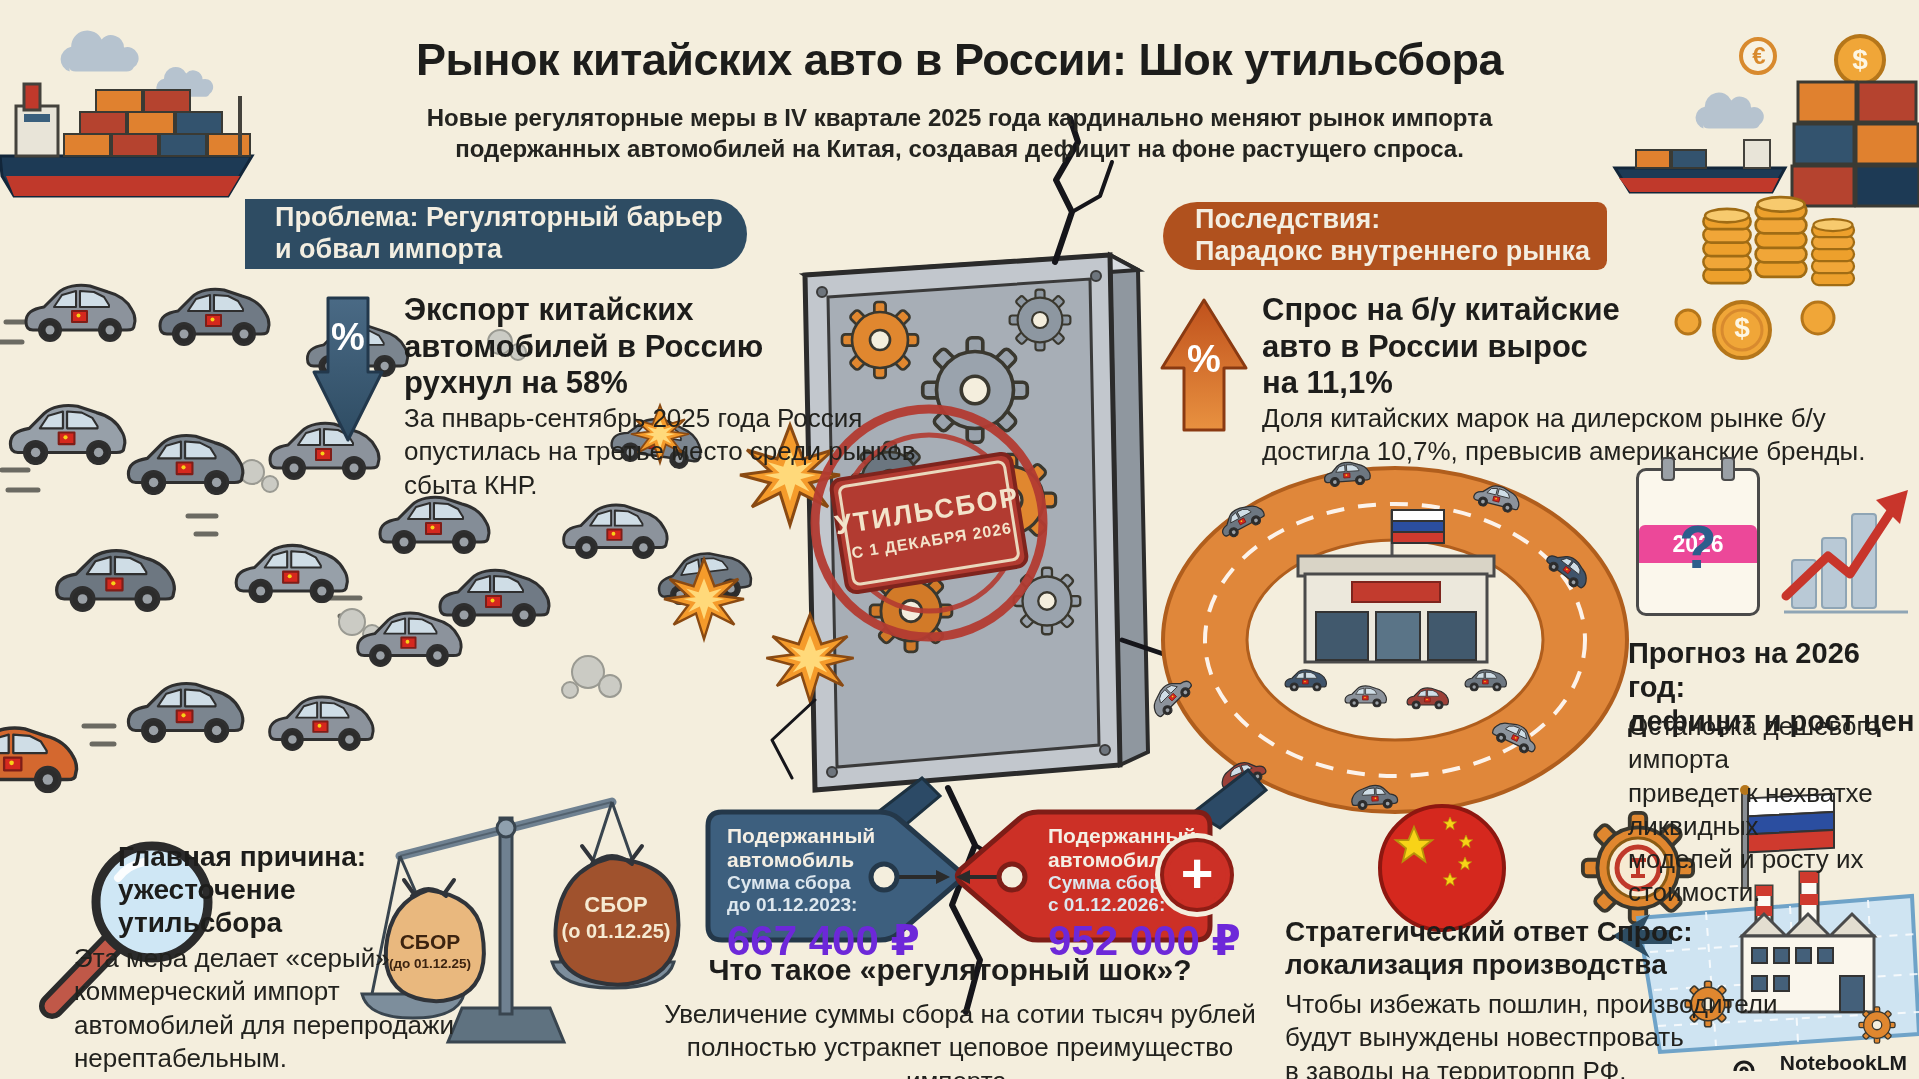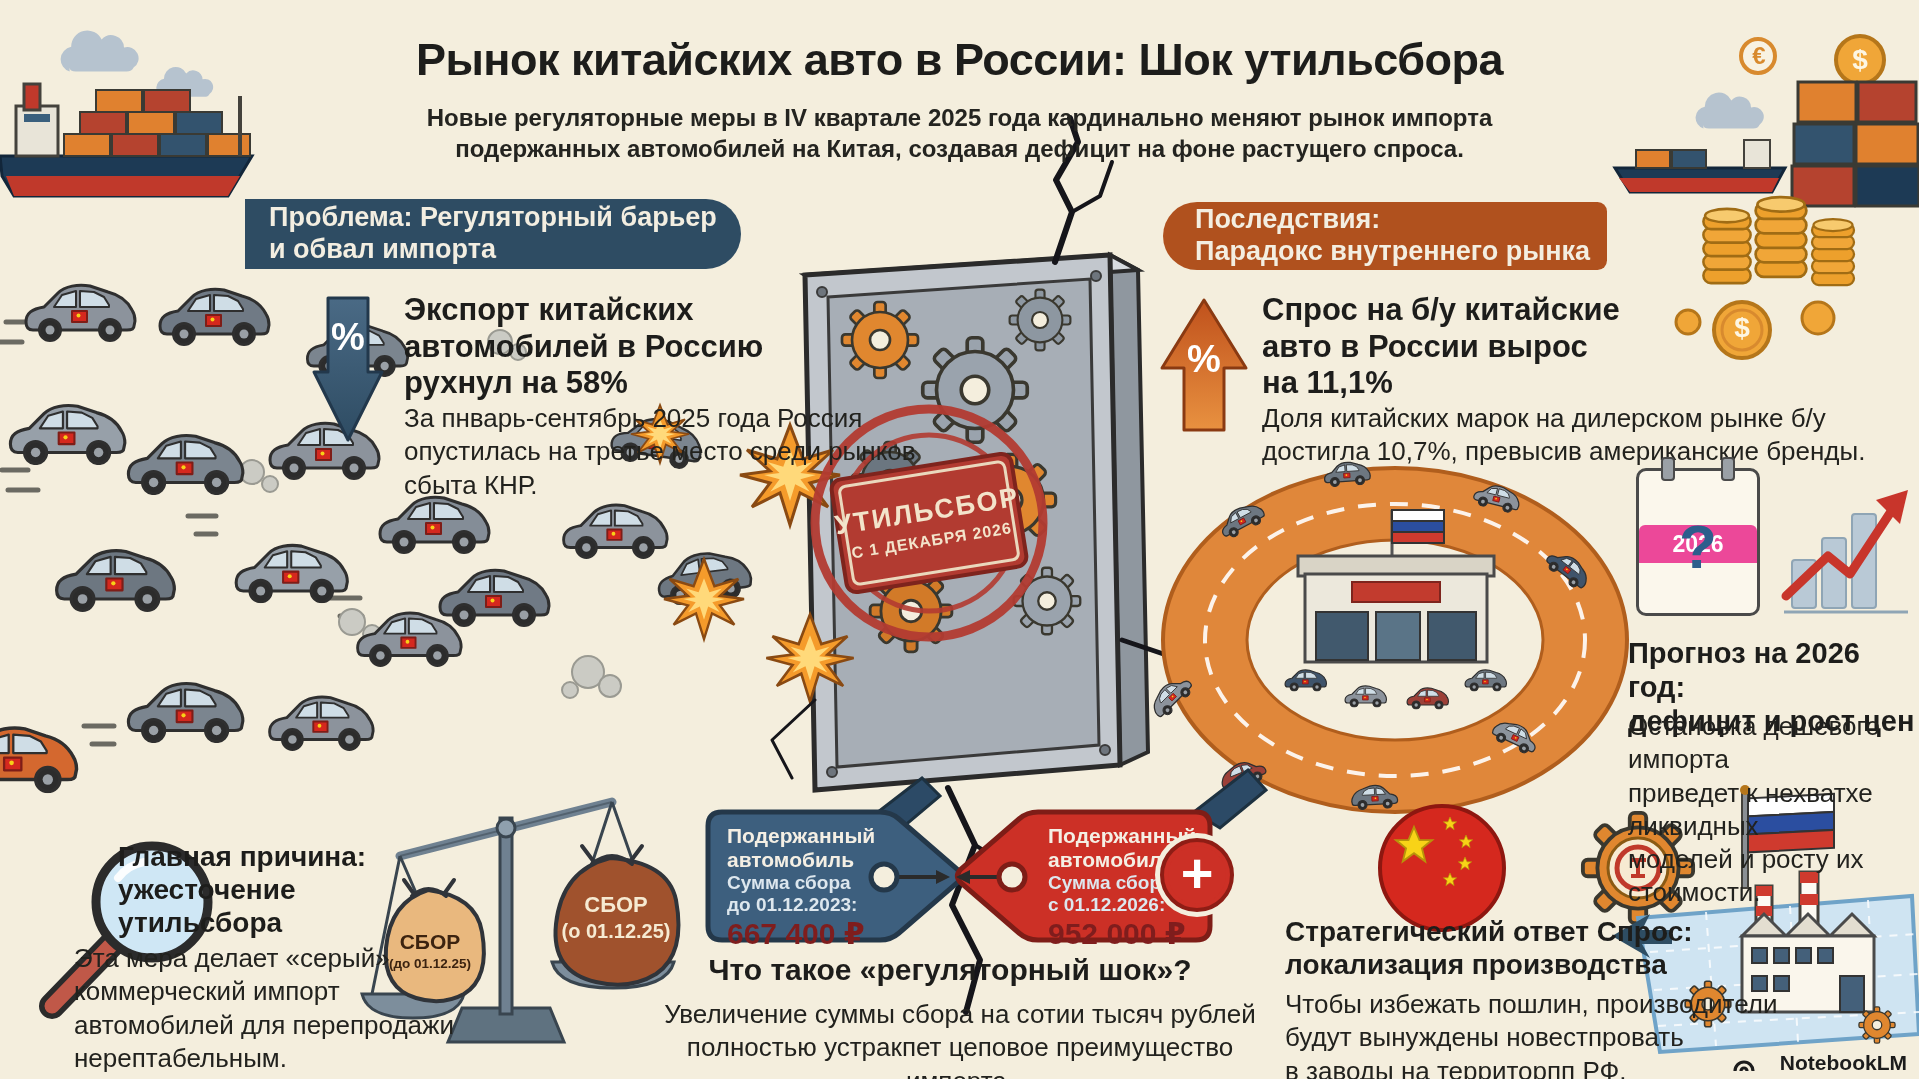--- a/index.html
+++ b/index.html
@@ -3,41 +3,41 @@
 <meta charset="utf-8">
 <style>
   html,body{margin:0;padding:0;background:#e8e2d2;}
   .canvas{position:relative;width:1919px;height:1079px;overflow:hidden;background:#f4eedd;
           font-family:"Liberation Sans","DejaVu Sans",sans-serif;color:#1d1d1b;}
   .bg{position:absolute;inset:0;}
   .t{position:absolute;white-space:pre-line;}
   .title{top:34px;left:0;right:0;text-align:center;font-size:45px;font-weight:800;letter-spacing:-.5px;}
   .subtitle{top:102px;left:0;right:0;text-align:center;font-size:24px;font-weight:600;line-height:1.3;color:#242420;}
   .section-bar{display:flex;align-items:center;color:#f3eee1;font-weight:800;font-size:27px;line-height:1.18;}
-  .bar-problem{left:245px;top:199px;width:472px;height:70px;background:#2e4c63;border-radius:0 36px 36px 0;padding-left:24px;}
+  .bar-problem{left:245px;top:199px;width:472px;height:70px;background:#2e4c63;border-radius:0 36px 36px 0;padding-left:30px;}
   .bar-conseq{left:1163px;top:202px;width:412px;height:68px;background:#b0511e;border-radius:36px 10px 10px 36px;padding-left:32px;}
   .stat-head{font-size:31px;font-weight:800;line-height:1.18;}
   .stat-detail{font-size:26px;font-weight:500;line-height:1.28;color:#22221e;}
   .pct{width:76px;text-align:center;font-size:38px;font-weight:800;color:#fff;}
   .stamp{left:836px;top:464px;width:186px;height:118px;transform:rotate(-9deg);
          background:#b23b31;border:4px solid #7e241d;border-radius:12px;box-sizing:border-box;
          display:flex;flex-direction:column;align-items:center;justify-content:center;}
   .stamp-inner{position:absolute;inset:4px;border:3px solid #ead8bd;border-radius:8px;}
   .stamp-l1{position:relative;font-size:27px;font-weight:800;letter-spacing:2px;color:#f3e4cb;}
   .stamp-l2{position:relative;font-size:16px;font-weight:800;letter-spacing:1px;color:#f3e4cb;margin-top:5px;}
   .calendar{left:1636px;top:468px;width:124px;height:148px;background:#fbf7ec;border:3px solid #4a4a4a;
             border-radius:10px;box-sizing:border-box;}
   .cal-head{height:38px;background:#ec4899;border-radius:6px 6px 0 0;display:flex;align-items:center;justify-content:center;
             color:#fff;font-size:23px;font-weight:800;}
   .cal-ring{position:absolute;top:-14px;width:10px;height:20px;background:#9aa0a6;border:2px solid #4a4a4a;border-radius:4px;}
   .cal-mark{position:absolute;top:40px;left:0;right:0;text-align:center;font-size:62px;font-weight:800;color:#2d5e8c;}
   .bag-label{ text-align:center;font-weight:800;}
   .tag-title{font-size:21px;font-weight:800;line-height:1.15;color:#f4efe4;}
   .tag-sub{font-size:19px;font-weight:600;line-height:1.18;color:#dde7ee;}
-  .tag-amount{font-size:30px;font-weight:800;color:#7f1d1d;}
+  .tag-amount{font-size:42px;font-weight:800;color:#6d28d9;}
   .plus-badge{left:1160px;top:838px;width:74px;height:74px;border-radius:50%;background:#cc3026;border:4px solid #8e1d15;
               box-shadow:0 0 0 5px #f4eedd, inset 0 0 0 4px #cc3026;display:flex;align-items:center;justify-content:center;
               color:#fff;font-size:56px;font-weight:800;line-height:1;padding-bottom:4px;box-sizing:border-box;}
   .watermark{right:12px;bottom:4px;display:flex;align-items:center;gap:24px;font-size:21px;font-weight:700;color:#1c1c1c;}
 </style>
 </head>
 <body>
 
 <div class="canvas">
 

